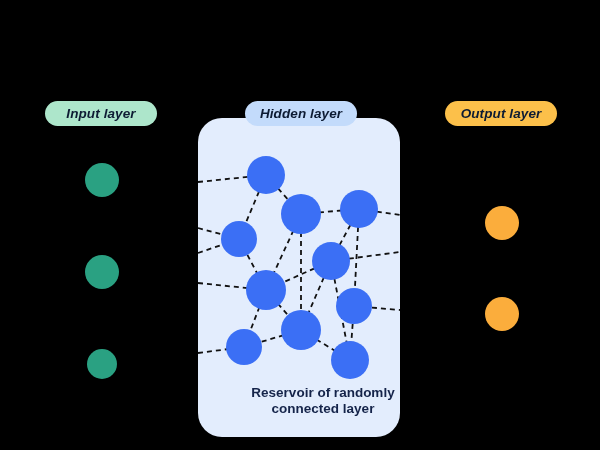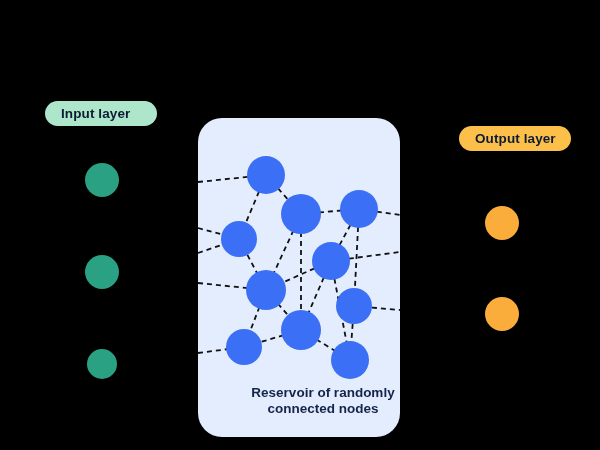--- a/index.html
+++ b/index.html
@@ -28,34 +28,35 @@
     left: 0;
     top: 0;
     width: 600px;
     height: 450px;
     display: block;
   }
   .badge {
     position: absolute;
     display: flex;
     align-items: center;
-    justify-content: flex-start;
+    justify-content: center;
     height: 25px;
     border-radius: 13px;
     font-size: 13.5px;
     font-weight: bold;
     letter-spacing: 0.1px;
     color: #0d1b33;
     white-space: nowrap;
     box-sizing: border-box;
     padding: 0 16px;
+    font-style: italic;
   }
   #badge-input  { left: 45px;  top: 101px; width: 112px; }
   #badge-hidden { left: 245px; top: 101px; width: 112px; }
-  #badge-output { left: 459px; top: 101px; width: 112px; margin-top: 25px; }
+  #badge-output { left: 445px; top: 101px; width: 112px; }
 
   .caption {
     position: absolute;
     left: 198px;
     top: 385px;
     width: 202px;
     text-align: center;
     font-size: 13.5px;
     font-weight: bold;
     line-height: 16px;
@@ -116,23 +117,26 @@
     <g id="output-layer">
         <circle cx="502" cy="223" r="17" fill="#fbad3c"></circle>
         <circle cx="502" cy="314" r="17" fill="#fbad3c"></circle>
       </g>
   </svg>
 
   <div class="badge" id="badge-input" style="background: rgb(173, 230, 203); color: rgb(13, 27, 51);">
     <span>Input layer</span>
   </div>
 
+  <div class="badge" id="badge-hidden" style="background: rgb(195, 219, 251); color: rgb(13, 27, 51);">
+    <span>Hidden layer</span>
+  </div>
 
   <div class="badge" id="badge-output" style="background: rgb(252, 192, 74); color: rgb(13, 27, 51);">
     <span>Output layer</span>
   </div>
 
   <div class="caption" id="reservoir-caption" style="color: rgb(21, 36, 74);">
     <span class="caption-line">Reservoir of randomly</span>
-    <span class="caption-line">connected nodes</span>
+    <span class="caption-line">connected layer</span>
   </div>
 
 </div>
 
 </body></html>

